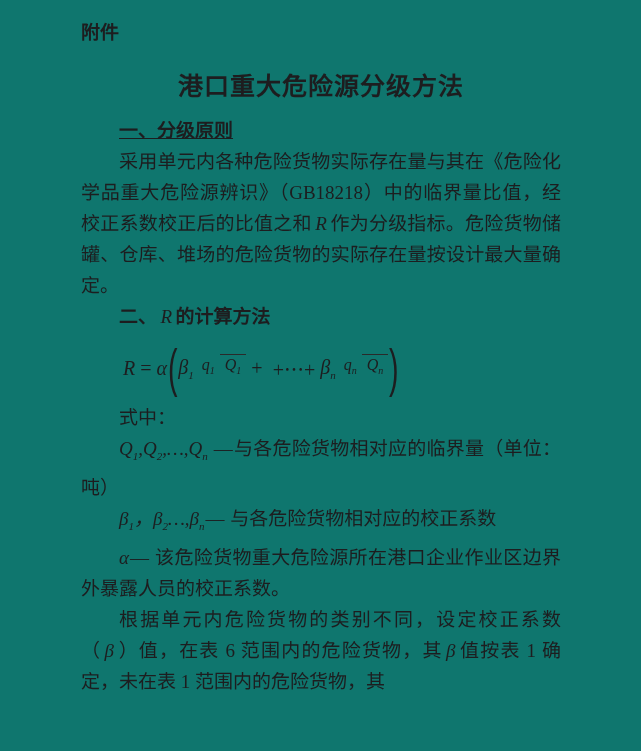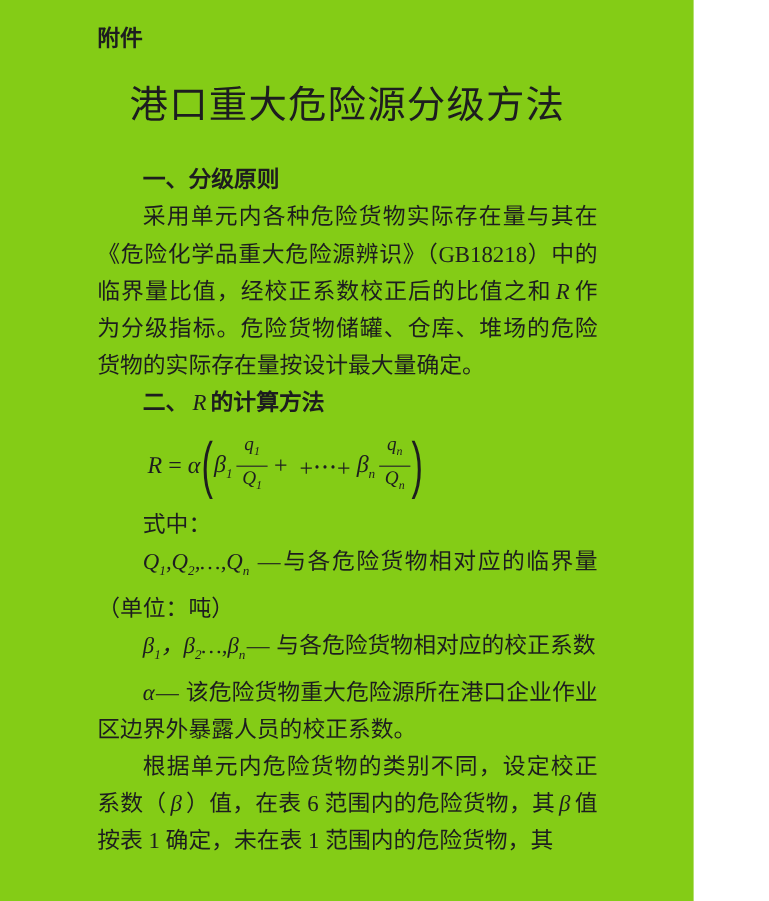--- a/index.html
+++ b/index.html
@@ -8,48 +8,48 @@
     background: #ffffff;
   }
   body {
     width: 641px;
     height: 751px;
     font-family: "Liberation Serif", "DejaVu Serif", serif;
     color: #1d1d1f;
   }
   .page {
     box-sizing: border-box;
-    width: 578px;
+    width: 641px;
     height: 751px;
     padding: 22px 80px 0 81px;
     overflow: hidden;
-    background: #84cc16;
+    background: #0f766e;
   }
   .attach {
     font-family: "Liberation Sans", "DejaVu Sans", sans-serif;
     font-size: 19px;
     font-weight: 700;
     line-height: 22px;
   }
   .title {
     margin: 27px 0 0 0;
     text-align: center;
-    font-size: 32px;
-    font-weight: 400;
+    font-size: 25px;
+    font-weight: 700;
     line-height: 32px;
     letter-spacing: 1px;
   }
   .hd {
     margin: 0;
     font-size: 19px;
     font-weight: 700;
     line-height: 31px;
     text-indent: 2em;
   }
-  .hd-1 { margin-top: 32px; }
+  .hd-1 { margin-top: 12px; text-decoration: underline; }
   .para {
     margin: 0;
     font-size: 19px;
     font-weight: 500;
     line-height: 31px;
     text-align: justify;
     text-indent: 2em;
   }
   .var {
     font-style: italic;
@@ -86,21 +86,21 @@
     display: inline-block;
     font-family: "Liberation Sans", "DejaVu Sans", sans-serif;
     font-size: 52px;
     font-weight: 300;
     line-height: 58px;
     transform: scaleX(0.55);
     margin: 0 -3px;
   }
   .frac {
     display: inline-flex;
-    flex-direction: column;
+    flex-direction: row;
     align-items: center;
     margin-left: 3px;
     font-style: italic;
   }
   .frac .num, .frac .den {
     font-size: 16px;
     line-height: 20px;
     padding: 0 5px;
   }
   .frac .den { border-top: 1.4px solid #2a2a2a; }

